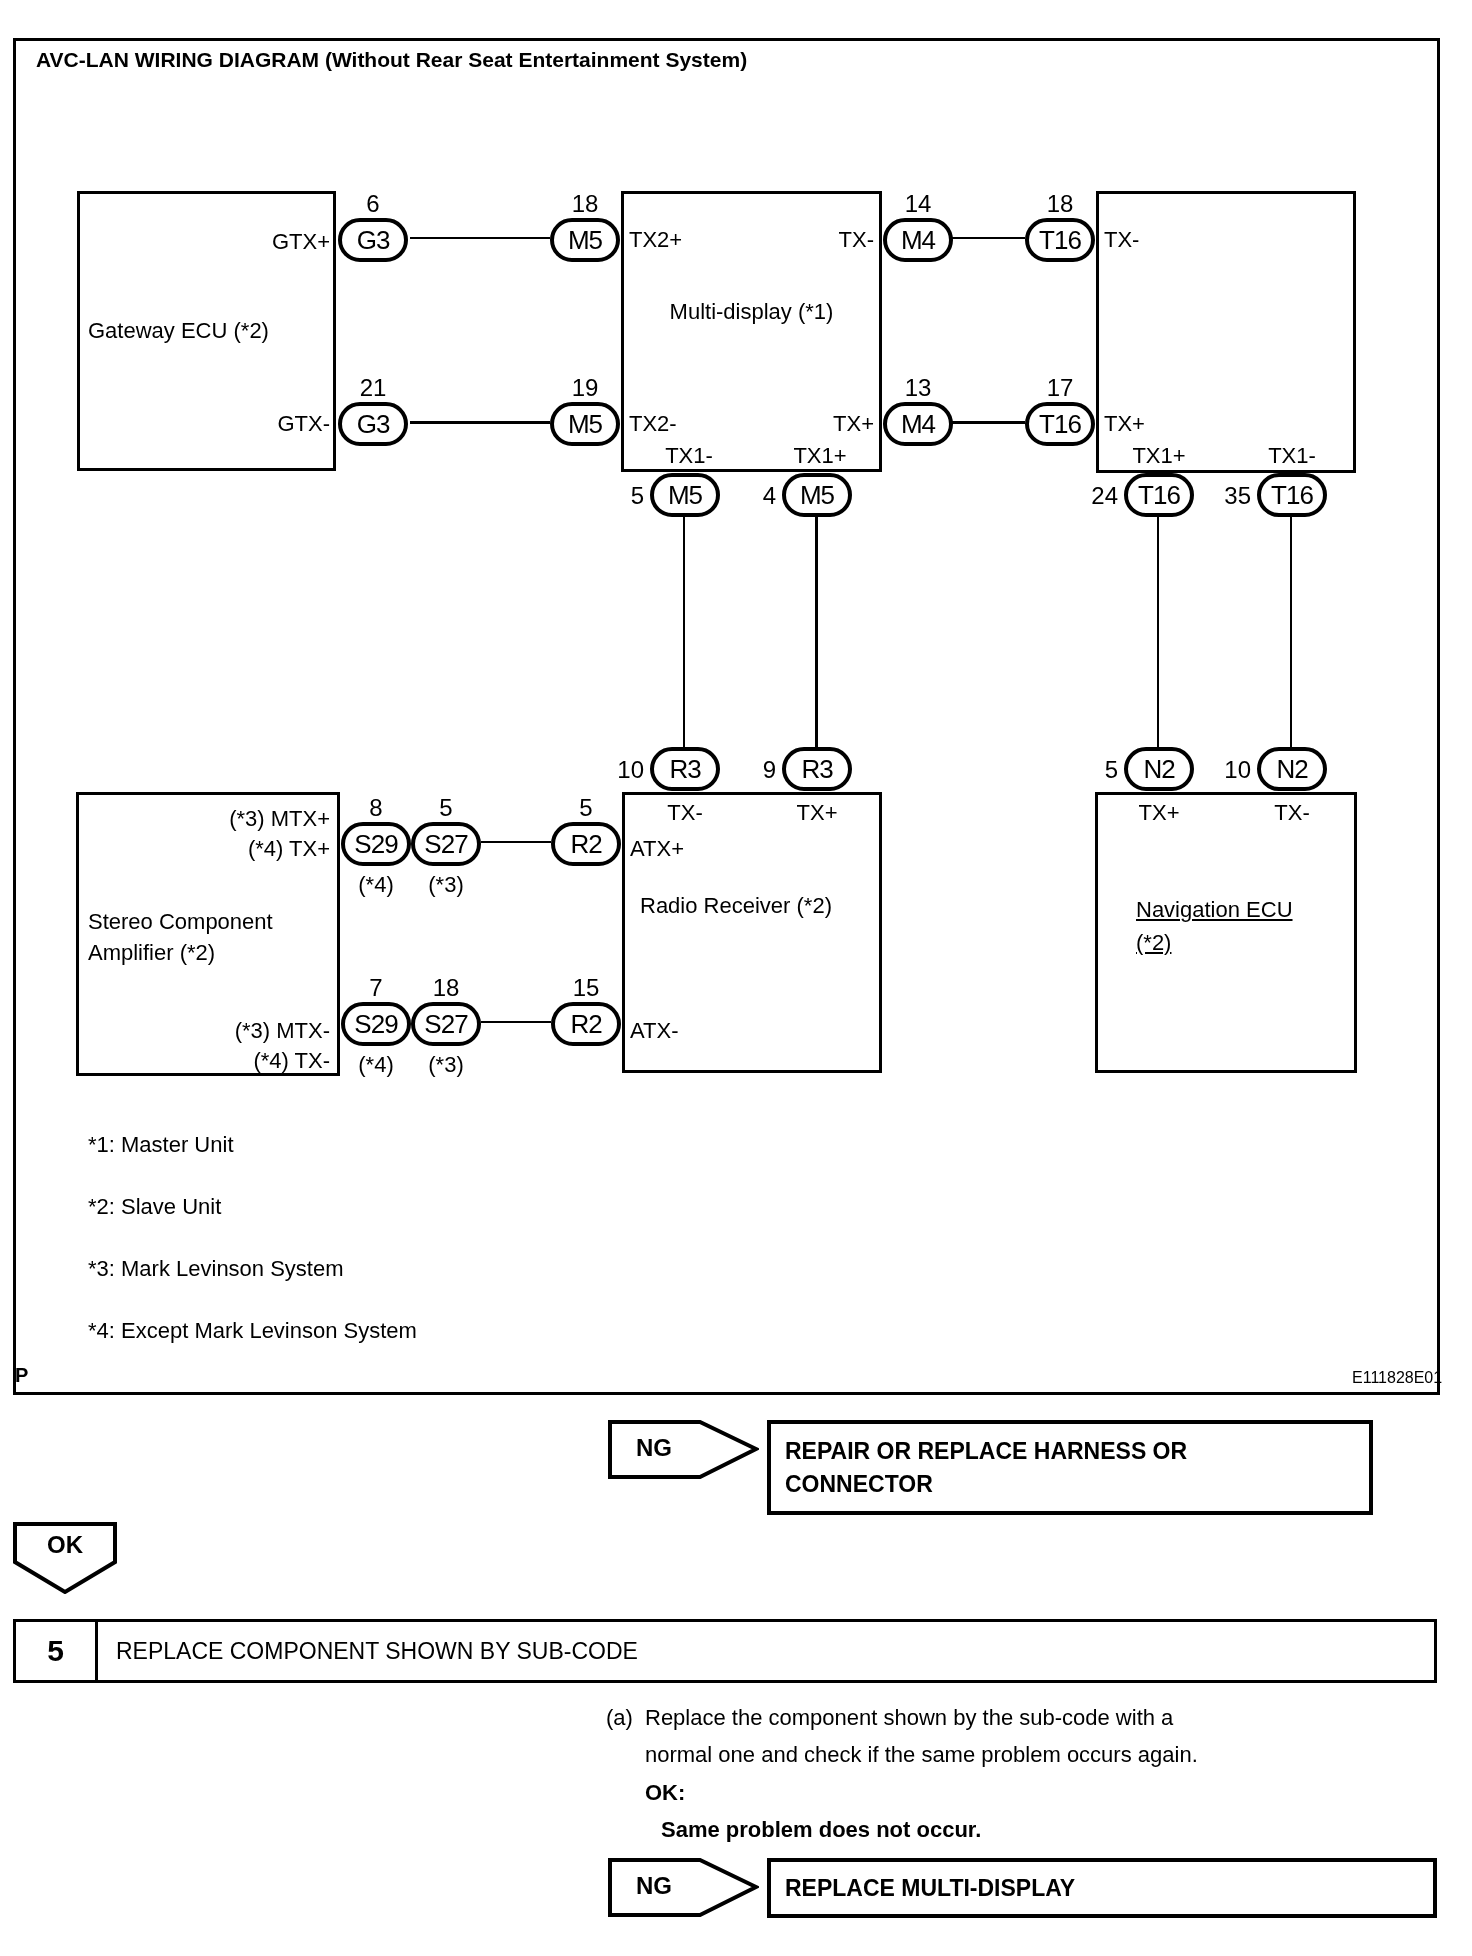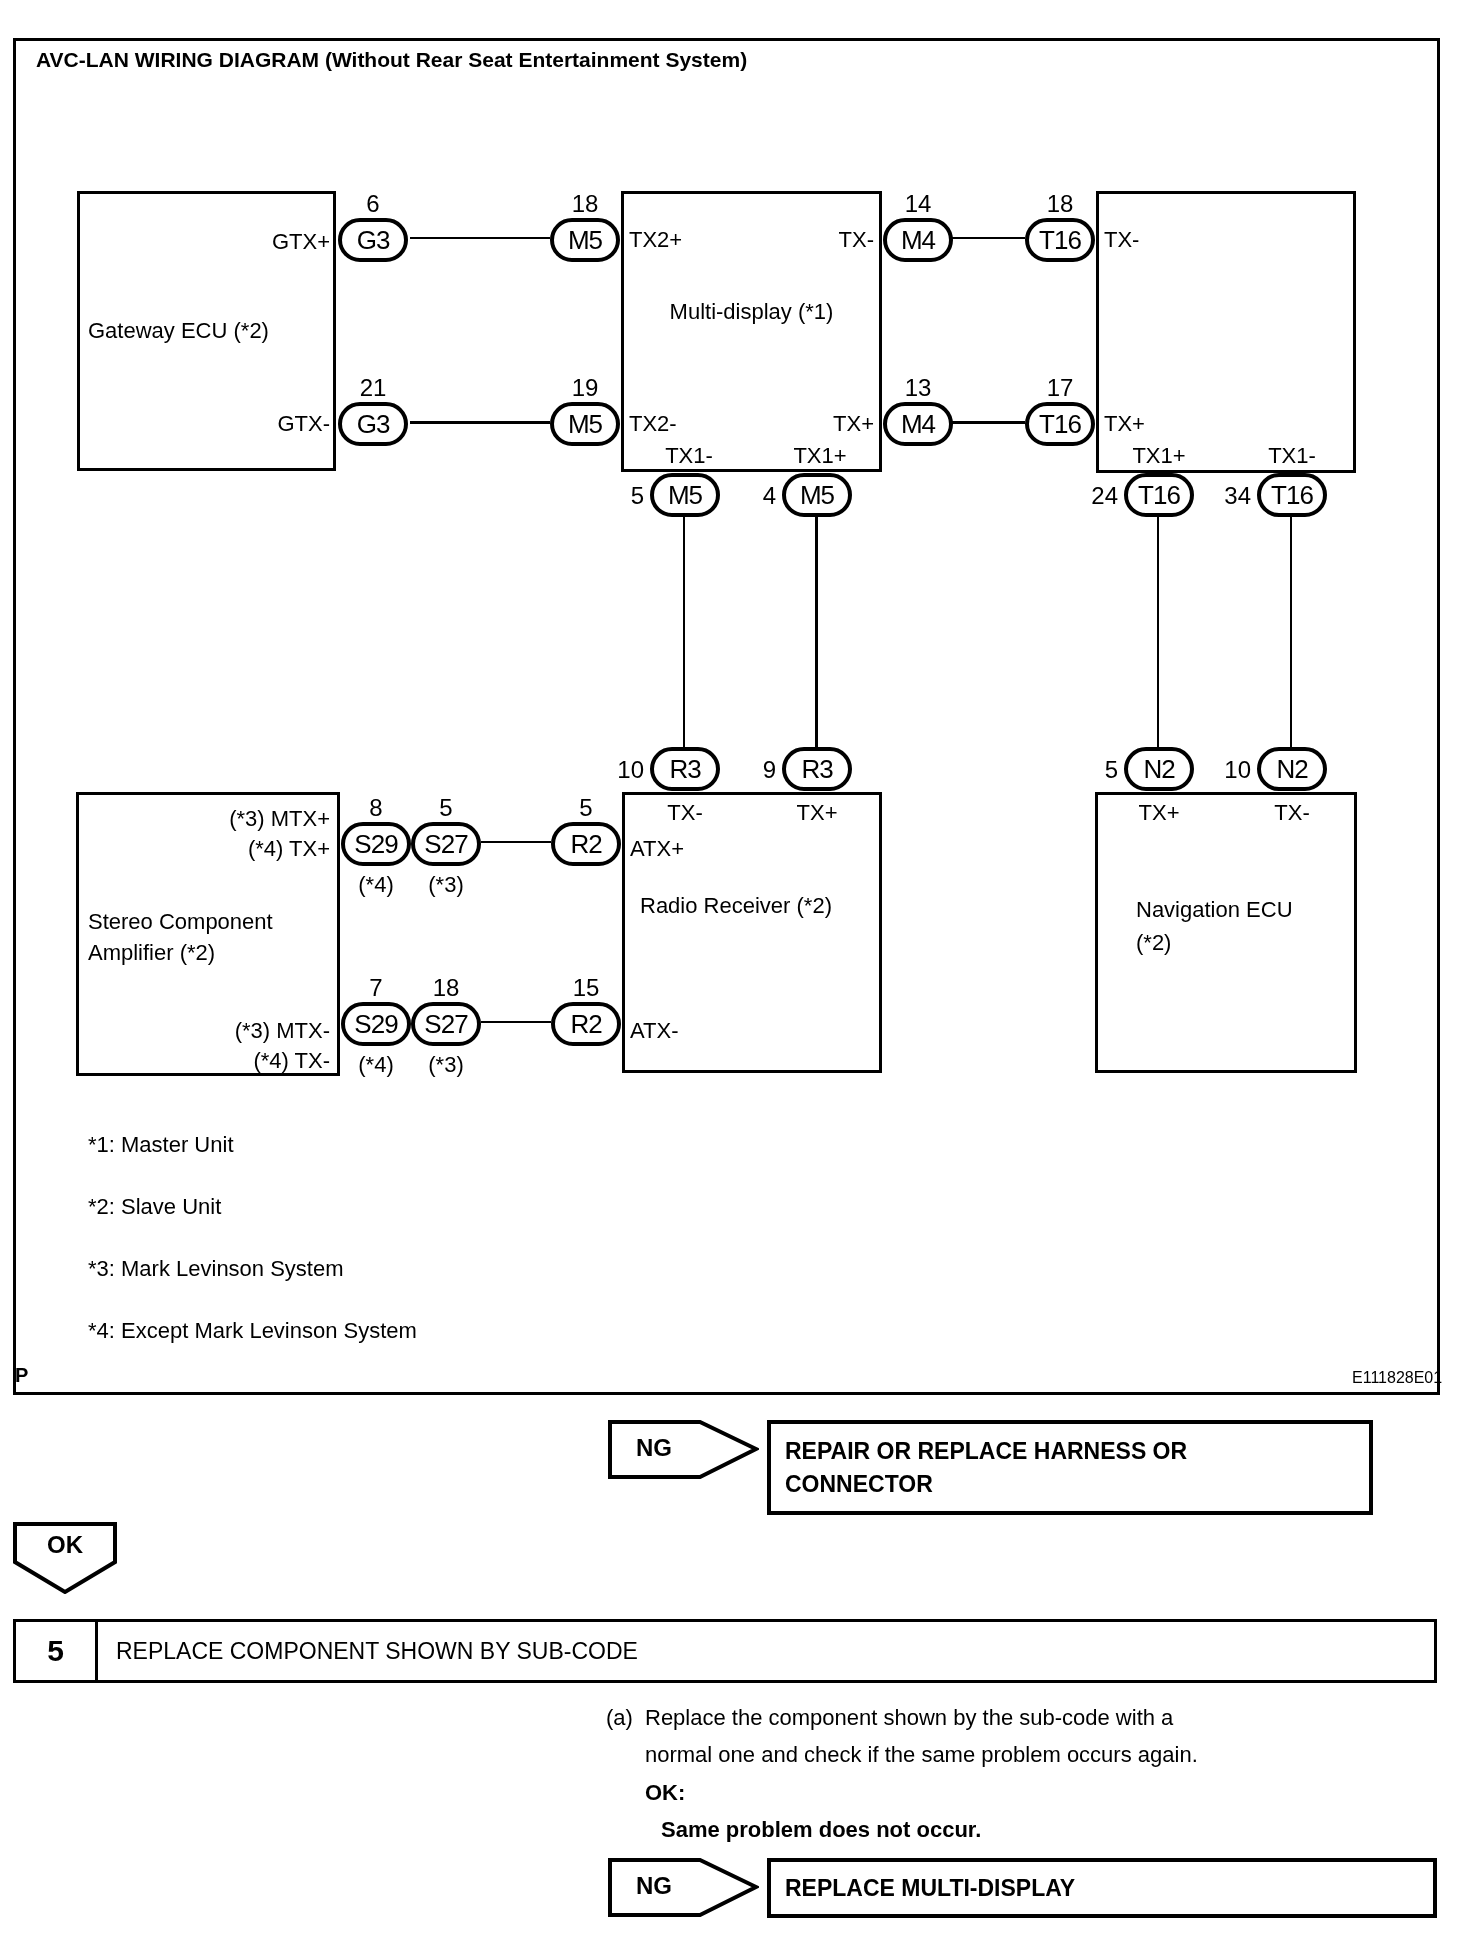--- a/index.html
+++ b/index.html
@@ -96,21 +96,21 @@
   <div class="lbl r" style="left:180px;width:150px;top:1048px;">(*4) TX-</div>
 
   <div class="lbl c" style="left:650px;width:70px;top:800px;">TX-</div>
   <div class="lbl c" style="left:782px;width:70px;top:800px;">TX+</div>
   <div class="lbl" style="left:630px;top:836px;">ATX+</div>
   <div class="lbl" style="left:640px;top:893px;">Radio Receiver (*2)</div>
   <div class="lbl" style="left:630px;top:1018px;">ATX-</div>
 
   <div class="lbl c" style="left:1124px;width:70px;top:800px;">TX+</div>
   <div class="lbl c" style="left:1257px;width:70px;top:800px;">TX-</div>
-  <div class="lbl2" style="left:1136px;top:893px;">
+  <div class="lbl2" style="left:1136px;top:893px;text-decoration:underline;">
     <span>Navigation ECU</span>
     <span>(*2)</span>
   </div>
 
   <div class="conn" style="left:338px;top:218px;">
     <span class="pin-above">6</span>
     <div class="oval">G3</div>
   </div>
   <div class="conn" style="left:550px;top:218px;">
     <span class="pin-above">18</span>
@@ -147,21 +147,21 @@
   </div>
   <div class="conn" style="left:782px;top:473px;">
     <span class="pin-left">4</span>
     <div class="oval">M5</div>
   </div>
   <div class="conn" style="left:1124px;top:473px;">
     <span class="pin-left">24</span>
     <div class="oval">T16</div>
   </div>
   <div class="conn" style="left:1257px;top:473px;">
-    <span class="pin-left">34</span>
+    <span class="pin-left">35</span>
     <div class="oval">T16</div>
   </div>
 
   <div class="conn" style="left:650px;top:747px;">
     <span class="pin-left">10</span>
     <div class="oval">R3</div>
   </div>
   <div class="conn" style="left:782px;top:747px;">
     <span class="pin-left">9</span>
     <div class="oval">R3</div>

